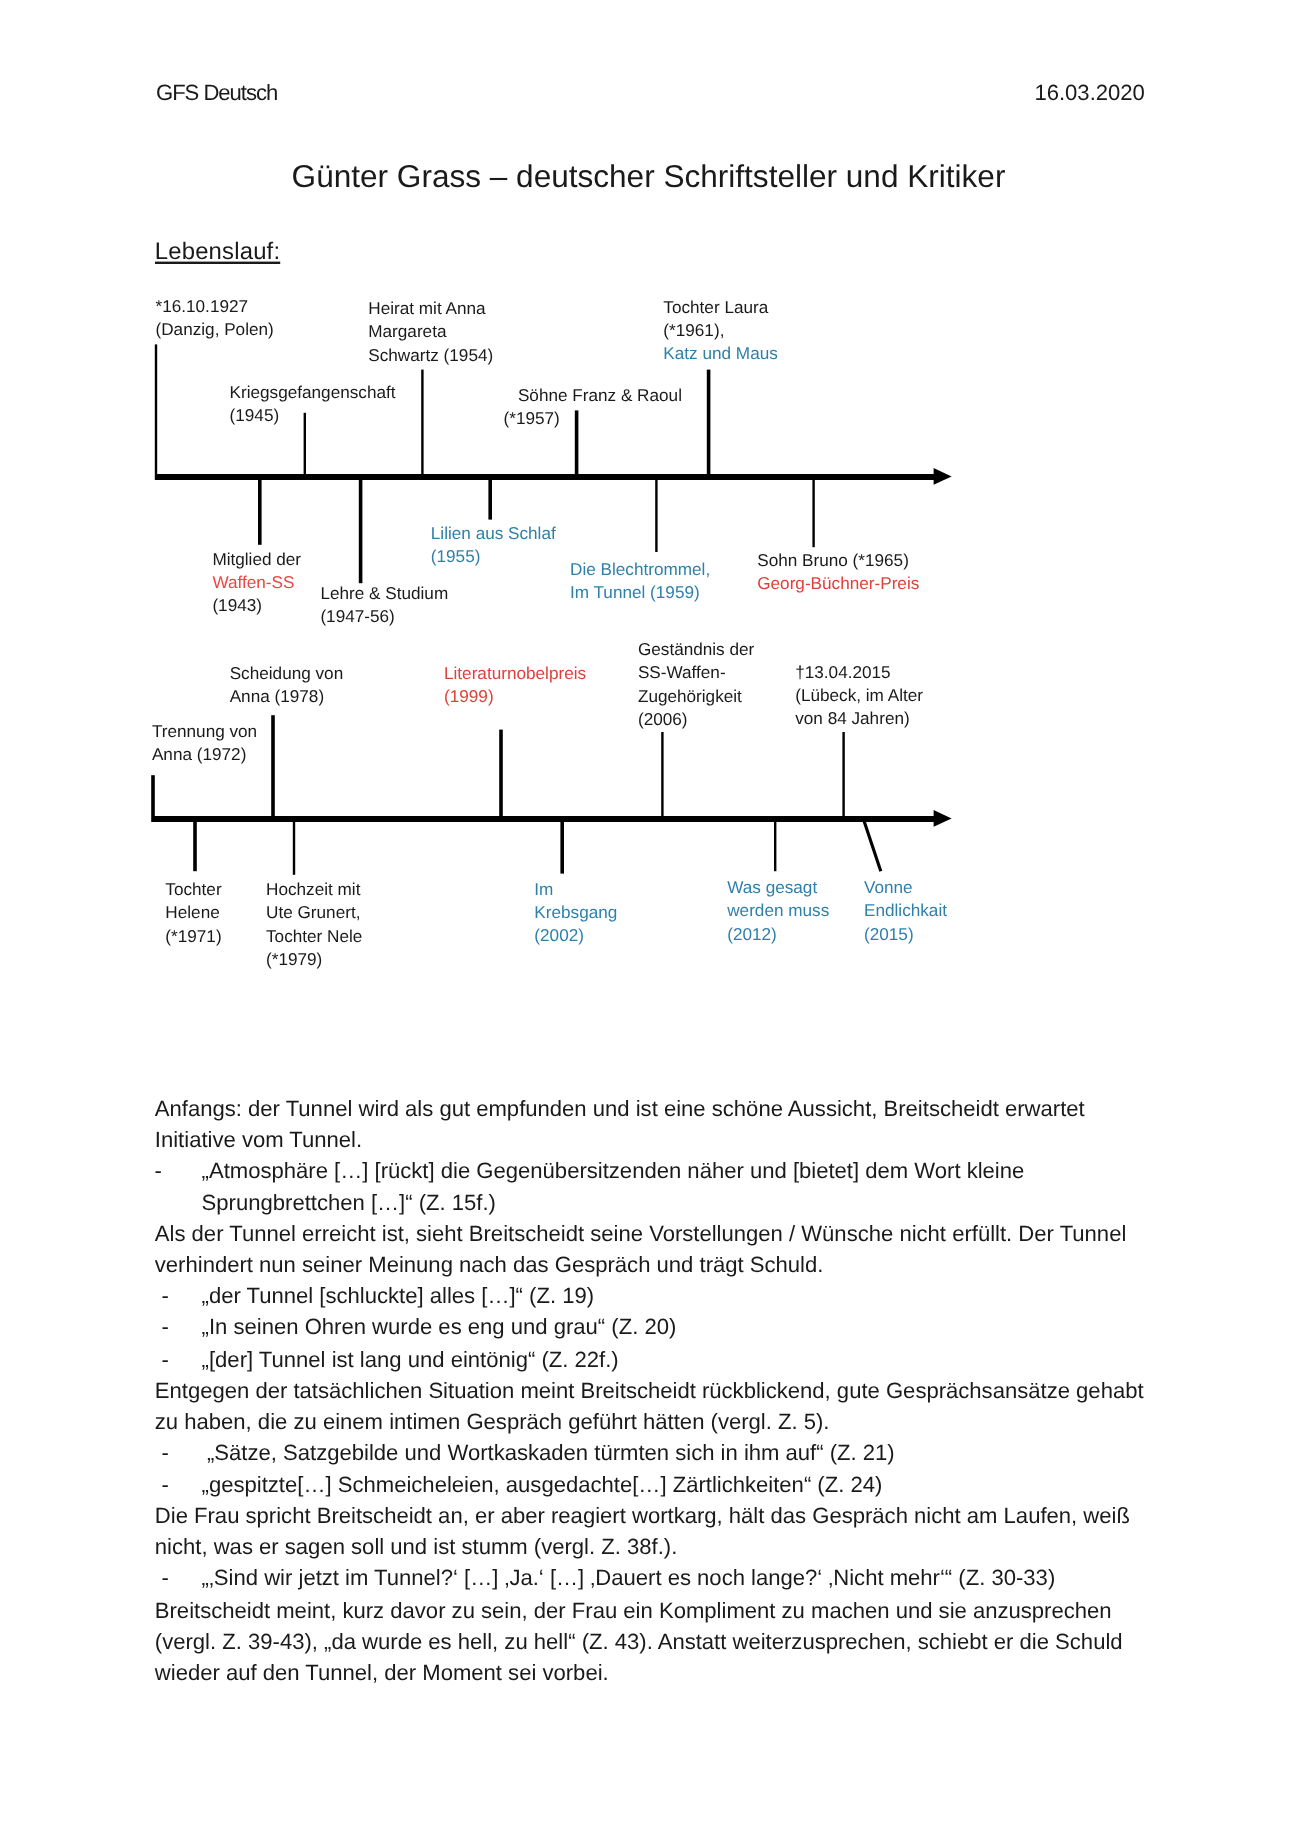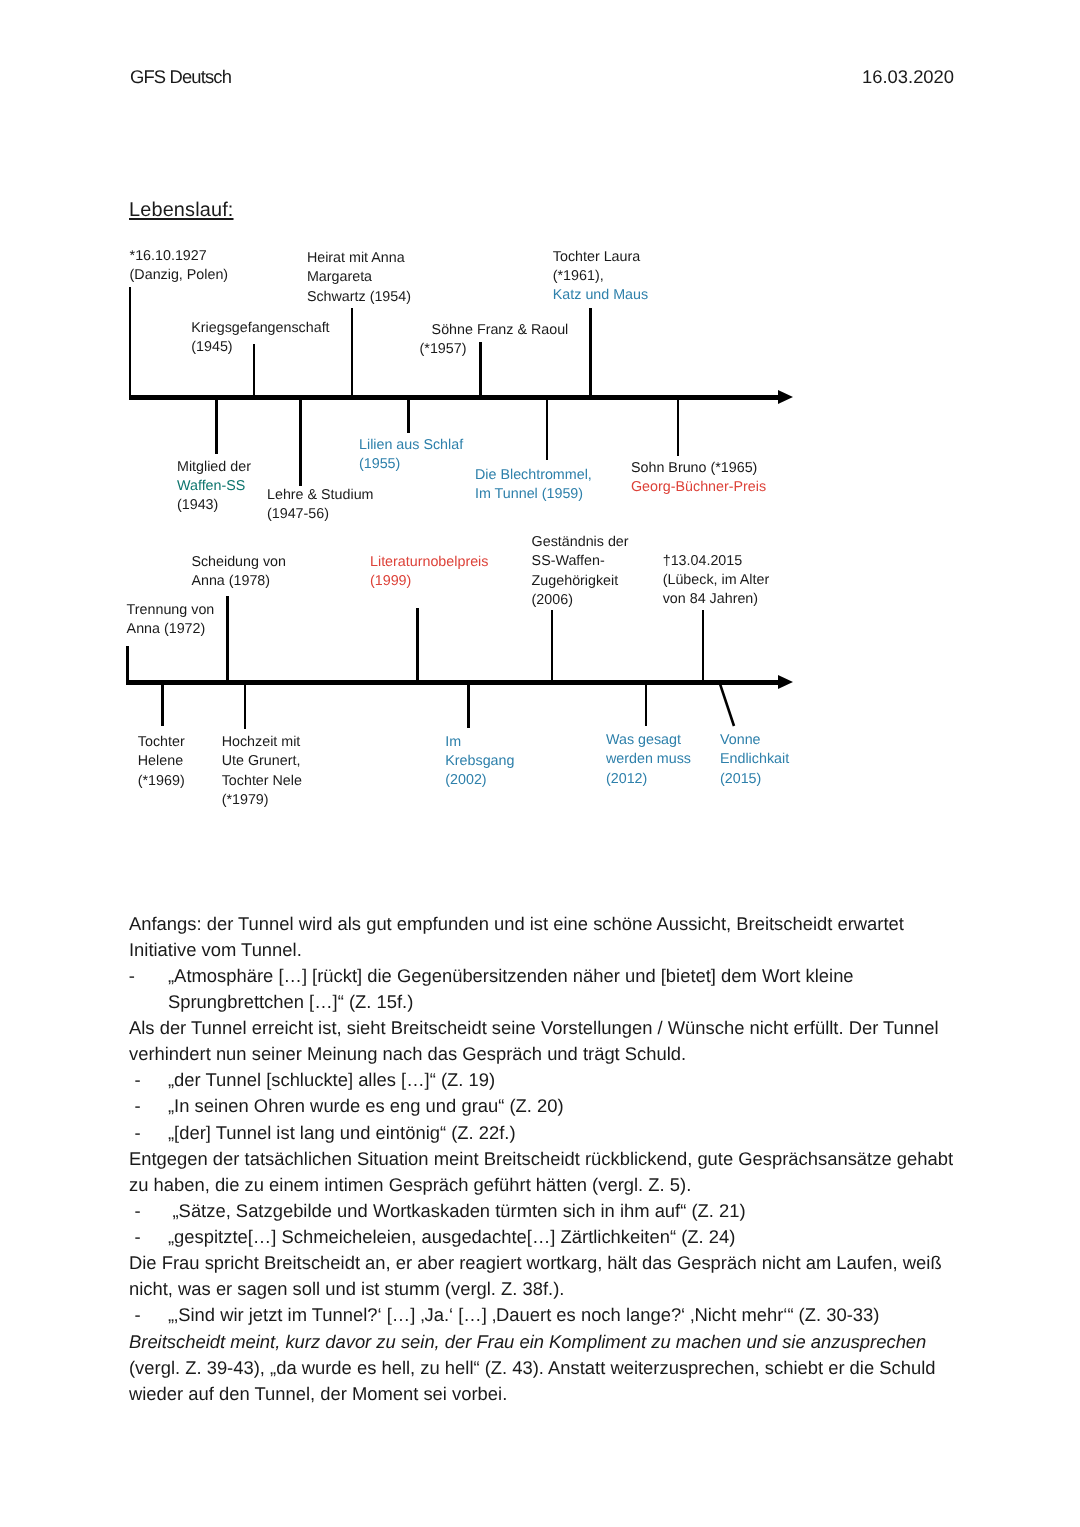--- a/index.html
+++ b/index.html
@@ -32,39 +32,40 @@
   .body-line{position:absolute;transform:translateZ(0);font-size:18.4px;white-space:pre;color:#1a1a1a;}
 </style>
 </head>
 <body>
 
 <div class="page">
 
   <div class="abs" id="hdr-left" style="left:130px;top:66px;">GFS Deutsch</div>
   <div class="abs" id="hdr-right" style="left:862px;top:66px;">16.03.2020</div>
 
+  <div class="abs" id="doc-title" style="left:243px;top:132px;">Günter Grass – deutscher Schriftsteller und Kritiker</div>
 
   <div class="abs sec-head" style="left:129px;top:199px;">Lebenslauf:</div>
 
 
   <div id="tl1">
       <div class="axis" style="left: 128.7px; top: 395px; width: 651.3px;"></div>
       <div class="arrow" style="left: 778px; top: 389.7px;"></div>
       <div class="tick" style="left: 128.7px; top: 287px; height: 108px;"></div>
       <div class="lbl" style="left: 129.6px; top: 247px;"><div style="color: rgb(26, 26, 26);">*16.10.1927</div><div style="color: rgb(26, 26, 26);">(Danzig, Polen)</div></div>
       <div class="tick" style="left: 252.5px; top: 344px; height: 51px;"></div>
       <div class="lbl" style="left: 191.3px; top: 318.6px;"><div style="color: rgb(26, 26, 26);">Kriegsgefangenschaft</div><div style="color: rgb(26, 26, 26);">(1945)</div></div>
       <div class="tick" style="left: 350.5px; top: 308px; height: 87px;"></div>
       <div class="lbl" style="left: 306.9px; top: 249px;"><div style="color: rgb(26, 26, 26);">Heirat mit Anna</div><div style="color: rgb(26, 26, 26);">Margareta</div><div style="color: rgb(26, 26, 26);">Schwartz (1954)</div></div>
       <div class="tick" style="left: 479px; top: 342px; height: 53px;"></div>
       <div class="lbl" style="left: 419.6px; top: 320.7px;"><div style="color: rgb(26, 26, 26); margin-left: 12px;">Söhne Franz &amp; Raoul</div><div style="color: rgb(26, 26, 26);">(*1957)</div></div>
       <div class="tick" style="left: 589px; top: 308px; height: 87px;"></div>
       <div class="lbl" style="left: 552.8px; top: 247.8px;"><div style="color: rgb(26, 26, 26);">Tochter Laura</div><div style="color: rgb(26, 26, 26);">(*1961),</div><div style="color: rgb(46, 128, 171);">Katz und Maus</div></div>
       <div class="tick" style="left: 215px; top: 398px; height: 56px;"></div>
-      <div class="lbl" style="left: 177px; top: 457.8px;"><div style="color: rgb(26, 26, 26);">Mitglied der</div><div style="color: #0f766e;">Waffen-SS</div><div style="color: rgb(26, 26, 26);">(1943)</div></div>
+      <div class="lbl" style="left: 177px; top: 457.8px;"><div style="color: rgb(26, 26, 26);">Mitglied der</div><div style="color: #ef4444;">Waffen-SS</div><div style="color: rgb(26, 26, 26);">(1943)</div></div>
       <div class="tick" style="left: 299px; top: 398px; height: 88px;"></div>
       <div class="lbl" style="left: 267px; top: 485.5px;"><div style="color: rgb(26, 26, 26);">Lehre &amp; Studium</div><div style="color: rgb(26, 26, 26);">(1947-56)</div></div>
       <div class="tick" style="left: 407px; top: 398px; height: 35px;"></div>
       <div class="lbl" style="left: 359px; top: 436px;"><div style="color: rgb(46, 128, 171);">Lilien aus Schlaf</div><div style="color: rgb(46, 128, 171);">(1955)</div></div>
       <div class="tick" style="left: 545.5px; top: 398px; height: 61.5px;"></div>
       <div class="lbl" style="left: 475px; top: 466px;"><div style="color: rgb(46, 128, 171);">Die Blechtrommel,</div><div style="color: rgb(46, 128, 171);">Im Tunnel (1959)</div></div>
       <div class="tick" style="left: 676.5px; top: 398px; height: 58px;"></div>
       <div class="lbl" style="left: 631px; top: 459px;"><div style="color: rgb(26, 26, 26);">Sohn Bruno (*1965)</div><div style="color: rgb(221, 66, 57);">Georg-Büchner-Preis</div></div>
     </div>
   <div id="tl2">
@@ -74,21 +75,21 @@
       <div class="lbl" style="left: 126.6px; top: 601px;"><div style="color: rgb(26, 26, 26);">Trennung von</div><div style="color: rgb(26, 26, 26);">Anna (1972)</div></div>
       <div class="tick" style="left: 226px; top: 596px; height: 84px;"></div>
       <div class="lbl" style="left: 191.4px; top: 553px;"><div style="color: rgb(26, 26, 26);">Scheidung von</div><div style="color: rgb(26, 26, 26);">Anna (1978)</div></div>
       <div class="tick" style="left: 416px; top: 608px; height: 72px;"></div>
       <div class="lbl" style="left: 370px; top: 553px;"><div style="color: rgb(221, 66, 57);">Literaturnobelpreis</div><div style="color: rgb(221, 66, 57);">(1999)</div></div>
       <div class="tick" style="left: 550.5px; top: 610px; height: 70px;"></div>
       <div class="lbl" style="left: 531.6px; top: 533px;"><div style="color: rgb(26, 26, 26);">Geständnis der</div><div style="color: rgb(26, 26, 26);">SS-Waffen-</div><div style="color: rgb(26, 26, 26);">Zugehörigkeit</div><div style="color: rgb(26, 26, 26);">(2006)</div></div>
       <div class="tick" style="left: 701.5px; top: 610px; height: 70px;"></div>
       <div class="lbl" style="left: 662.7px; top: 551.5px;"><div style="color: rgb(26, 26, 26);">†13.04.2015</div><div style="color: rgb(26, 26, 26);">(Lübeck, im Alter</div><div style="color: rgb(26, 26, 26);">von 84 Jahren)</div></div>
       <div class="tick" style="left: 161px; top: 683px; height: 43px;"></div>
-      <div class="lbl" style="left: 137.8px; top: 733px;"><div style="color: rgb(26, 26, 26);">Tochter</div><div style="color: rgb(26, 26, 26);">Helene</div><div style="color: rgb(26, 26, 26);">(*1969)</div></div>
+      <div class="lbl" style="left: 137.8px; top: 733px;"><div style="color: rgb(26, 26, 26);">Tochter</div><div style="color: rgb(26, 26, 26);">Helene</div><div style="color: rgb(26, 26, 26);">(*1971)</div></div>
       <div class="tick" style="left: 243.5px; top: 683px; height: 46px;"></div>
       <div class="lbl" style="left: 221.7px; top: 733px;"><div style="color: rgb(26, 26, 26);">Hochzeit mit</div><div style="color: rgb(26, 26, 26);">Ute Grunert,</div><div style="color: rgb(26, 26, 26);">Tochter Nele</div><div style="color: rgb(26, 26, 26);">(*1979)</div></div>
       <div class="tick" style="left: 467px; top: 683px; height: 44.5px;"></div>
       <div class="lbl" style="left: 445.3px; top: 732.6px;"><div style="color: rgb(46, 128, 171);">Im</div><div style="color: rgb(46, 128, 171);">Krebsgang</div><div style="color: rgb(46, 128, 171);">(2002)</div></div>
       <div class="tick" style="left: 644.5px; top: 683px; height: 42.5px;"></div>
       <div class="lbl" style="left: 606px; top: 731px;"><div style="color: rgb(46, 128, 171);">Was gesagt</div><div style="color: rgb(46, 128, 171);">werden muss</div><div style="color: rgb(46, 128, 171);">(2012)</div></div>
       <div style="position: absolute; left: 718px; top: 680px; width: 21px; height: 48px;"><svg width="21" height="48" viewBox="0 0 21 48">
           <line x1="1" y1="1" x2="16" y2="46" stroke="#000" stroke-width="2.6"></line>
         </svg></div>
       <div class="lbl" style="left: 720px; top: 731px;"><div style="color: rgb(46, 128, 171);">Vonne</div><div style="color: rgb(46, 128, 171);">Endlichkait</div><div style="color: rgb(46, 128, 171);">(2015)</div></div>
@@ -110,18 +111,18 @@
       <div class="body-line" style="left: 129px; top: 1147.67px;">Entgegen der tatsächlichen Situation meint Breitscheidt rückblickend, gute Gesprächsansätze gehabt</div>
       <div class="body-line" style="left: 129px; top: 1173.8px;">zu haben, die zu einem intimen Gespräch geführt hätten (vergl. Z. 5).</div>
       <div class="body-line" style="left: 134.5px; top: 1199.93px;">-</div>
       <div class="body-line" style="left: 172.5px; top: 1199.93px;">„Sätze, Satzgebilde und Wortkaskaden türmten sich in ihm auf“ (Z. 21)</div>
       <div class="body-line" style="left: 134.5px; top: 1226.06px;">-</div>
       <div class="body-line" style="left: 168px; top: 1226.06px;">„gespitzte[…] Schmeicheleien, ausgedachte[…] Zärtlichkeiten“ (Z. 24)</div>
       <div class="body-line" style="left: 129px; top: 1252.19px;">Die Frau spricht Breitscheidt an, er aber reagiert wortkarg, hält das Gespräch nicht am Laufen, weiß</div>
       <div class="body-line" style="left: 129px; top: 1278.32px;">nicht, was er sagen soll und ist stumm (vergl. Z. 38f.).</div>
       <div class="body-line" style="left: 134.5px; top: 1304.45px;">-</div>
       <div class="body-line" style="left: 168px; top: 1304.45px;">„‚Sind wir jetzt im Tunnel?‘ […] ‚Ja.‘ […] ‚Dauert es noch lange?‘ ‚Nicht mehr‘“ (Z. 30-33)</div>
-      <div class="body-line" style="left: 129px; top: 1330.58px; font-style: italic;">Breitscheidt meint, kurz davor zu sein, der Frau ein Kompliment zu machen und sie anzusprechen</div>
+      <div class="body-line" style="left: 129px; top: 1330.58px;">Breitscheidt meint, kurz davor zu sein, der Frau ein Kompliment zu machen und sie anzusprechen</div>
       <div class="body-line" style="left: 129px; top: 1356.71px;">(vergl. Z. 39-43), „da wurde es hell, zu hell“ (Z. 43). Anstatt weiterzusprechen, schiebt er die Schuld</div>
       <div class="body-line" style="left: 129px; top: 1382.84px;">wieder auf den Tunnel, der Moment sei vorbei.</div>
     </div>
 
 </div>
 
 </body></html>

